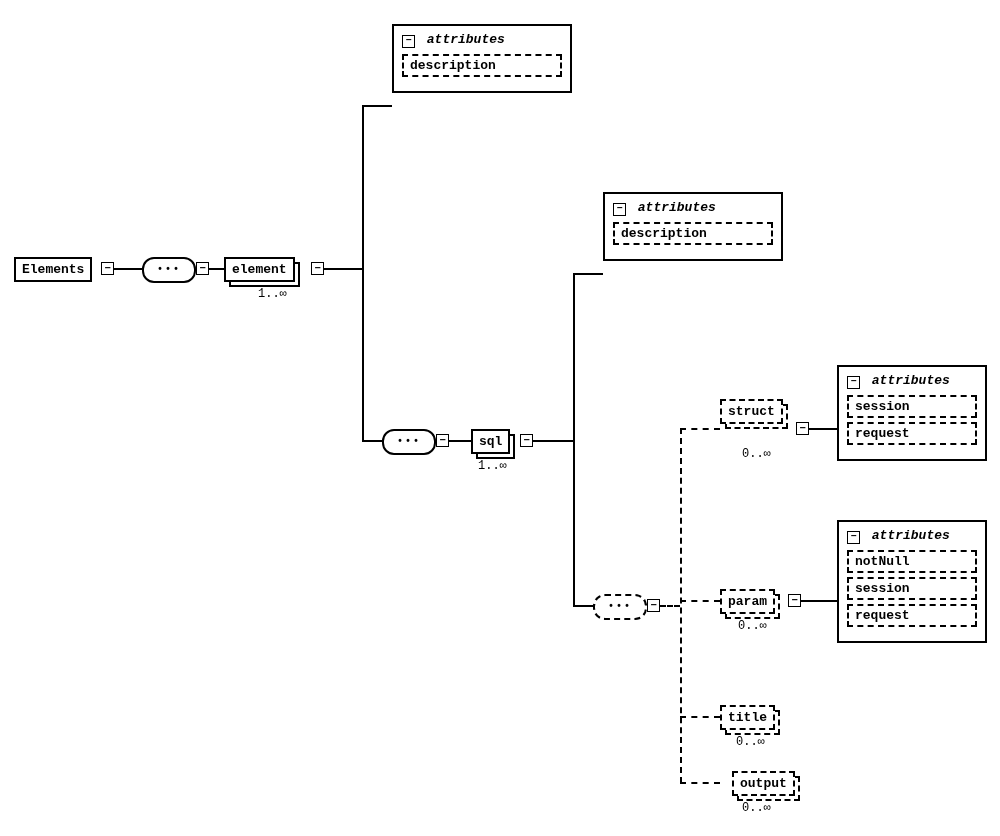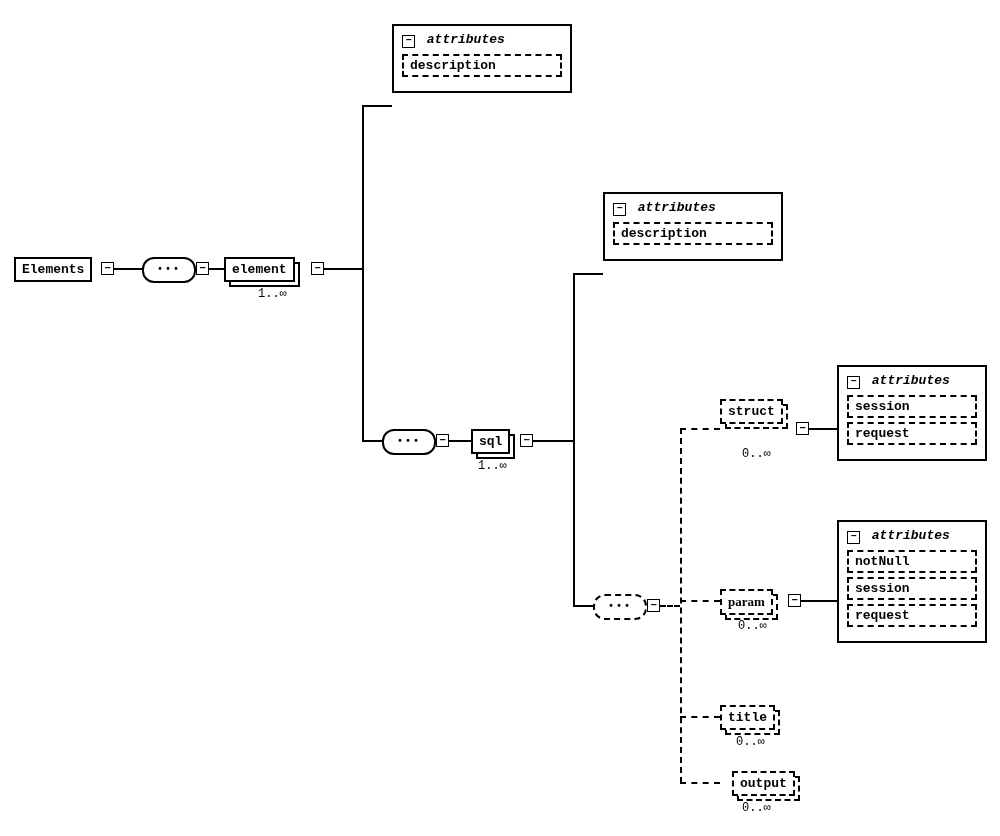--- a/index.html
+++ b/index.html
@@ -197,21 +197,21 @@
 
   <div class="panel" style="left:837px; top:365px; width:130px;">
     <div class="hdr">
       <span class="exp">−</span>
       <span>attributes</span>
     </div>
     <div class="attr-dashed"><span>session</span></div>
     <div class="attr-dashed"><span>request</span></div>
   </div>
 
-  <div class="obox stack dashed" style="left:720px; top:589px;font-family:Liberation Serif, serif;">
+  <div class="obox stack dashed" style="left:720px; top:589px;">
     <span>param</span>
   </div>
   <div class="expander" style="left:788px; top:594px;">−</div>
   <div class="card" style="left:738px; top:619px;"><span>0..∞</span></div>
 
   <div class="h" style="left:801px; top:600px; width:36px;"></div>
 
   <div class="panel" style="left:837px; top:520px; width:130px;">
     <div class="hdr">
       <span class="exp">−</span>

